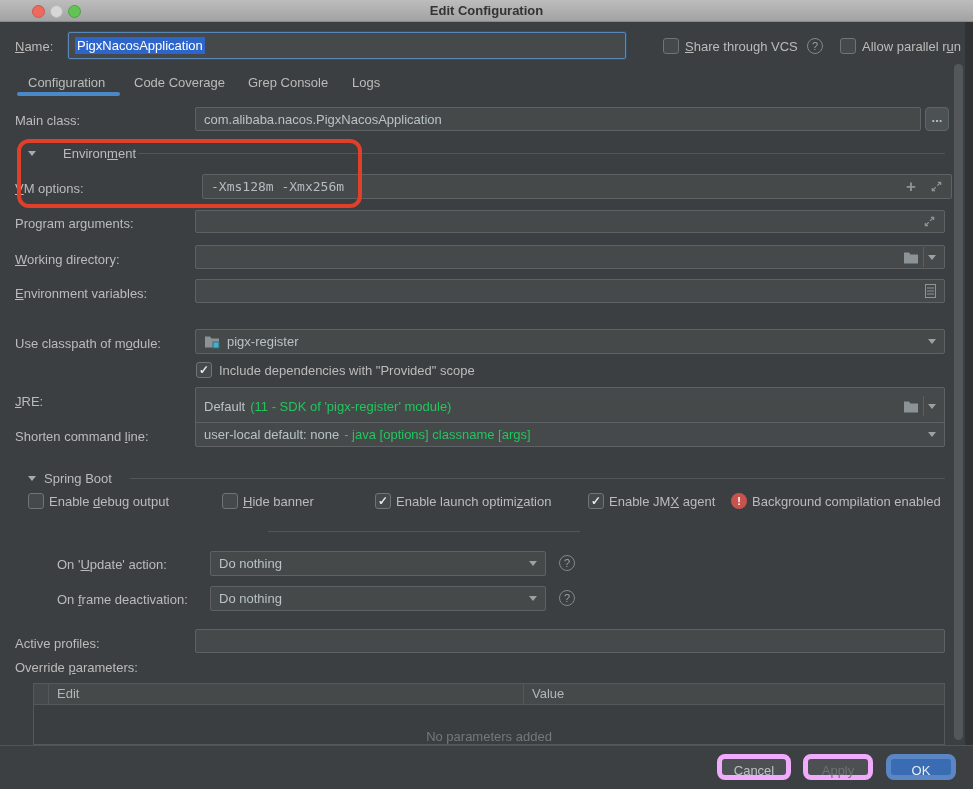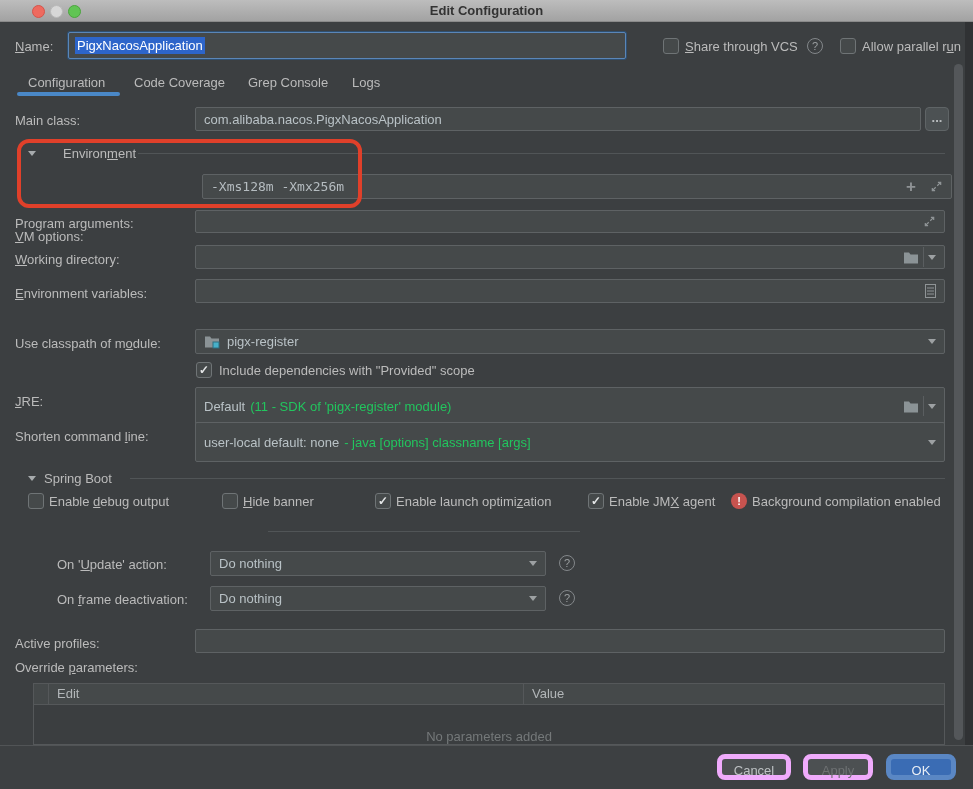--- a/index.html
+++ b/index.html
@@ -115,21 +115,21 @@
   <div class="lbl" style="left:15px; top:113px;">Main class:</div>
   <div class="field" style="left:195px; top:107px; width:726px; height:24px;">
     <span>com.alibaba.nacos.PigxNacosApplication</span>
   </div>
   <div class="dots-btn">...</div>
 
   <span class="tri-down" style="left:28px; top:151px;"></span>
   <div class="lbl" style="left:44px; top:146px;margin-left:19px;">Environ<u>m</u>ent</div>
   <div class="rule" style="left:138px; top:153px; width:807px;"></div>
 
-  <div class="lbl" style="left:15px; top:181px;margin-top:48px;"><u>V</u>M options:</div>
+  <div class="lbl" style="left:15px; top:181px;"><u>V</u>M options:</div>
   <div class="field" style="left:195px; top:174px; width:750px; height:25px;margin-left:7px;">
     <span class="mono">-Xms128m -Xmx256m</span>
     <span class="spacer"></span>
     <span class="plus">+</span>
     <span style="width:14px;"></span>
     <svg width="13" height="13" viewBox="0 0 14 14">
       <path d="M8.5 2.5h3v3 M11.5 2.5L7.8 6.2 M5.5 11.5h-3v-3 M2.5 11.5l3.7-3.7" stroke="#8f9496" stroke-width="1.3" fill="none"></path>
     </svg>
   </div>
   <div class="annotation"></div>
@@ -184,21 +184,21 @@
     <span class="dim" style="margin-left:5px;">(11 - SDK of 'pigx-register' module)</span>
     <span class="spacer"></span>
     <svg width="16" height="13" viewBox="0 0 16 13">
       <path d="M1 1.5h5l1.5 2H15v9H1z" fill="#8b9396"></path>
     </svg>
     <span class="sep-v"></span>
     <span class="combo-arrow"></span>
   </div>
 
   <div class="lbl" style="left:15px; top:429px;">Shorten command <u>l</u>ine:</div>
-  <div class="field" style="left:195px; top:422px; width:750px; height:40px;">
+  <div class="field" style="left:195px; top:422px; width:750px; height:25px;">
     <span>user-local default: none</span>
     <span class="dim" style="margin-left:5px;">- java [options] classname [args]</span>
     <span class="spacer"></span>
     <span class="combo-arrow"></span>
   </div>
 
   <span class="tri-down" style="left:28px; top:476px;"></span>
   <div class="lbl" style="left:44px; top:471px;">Spring Boot</div>
   <div class="rule" style="left:130px; top:478px; width:815px;"></div>
 

